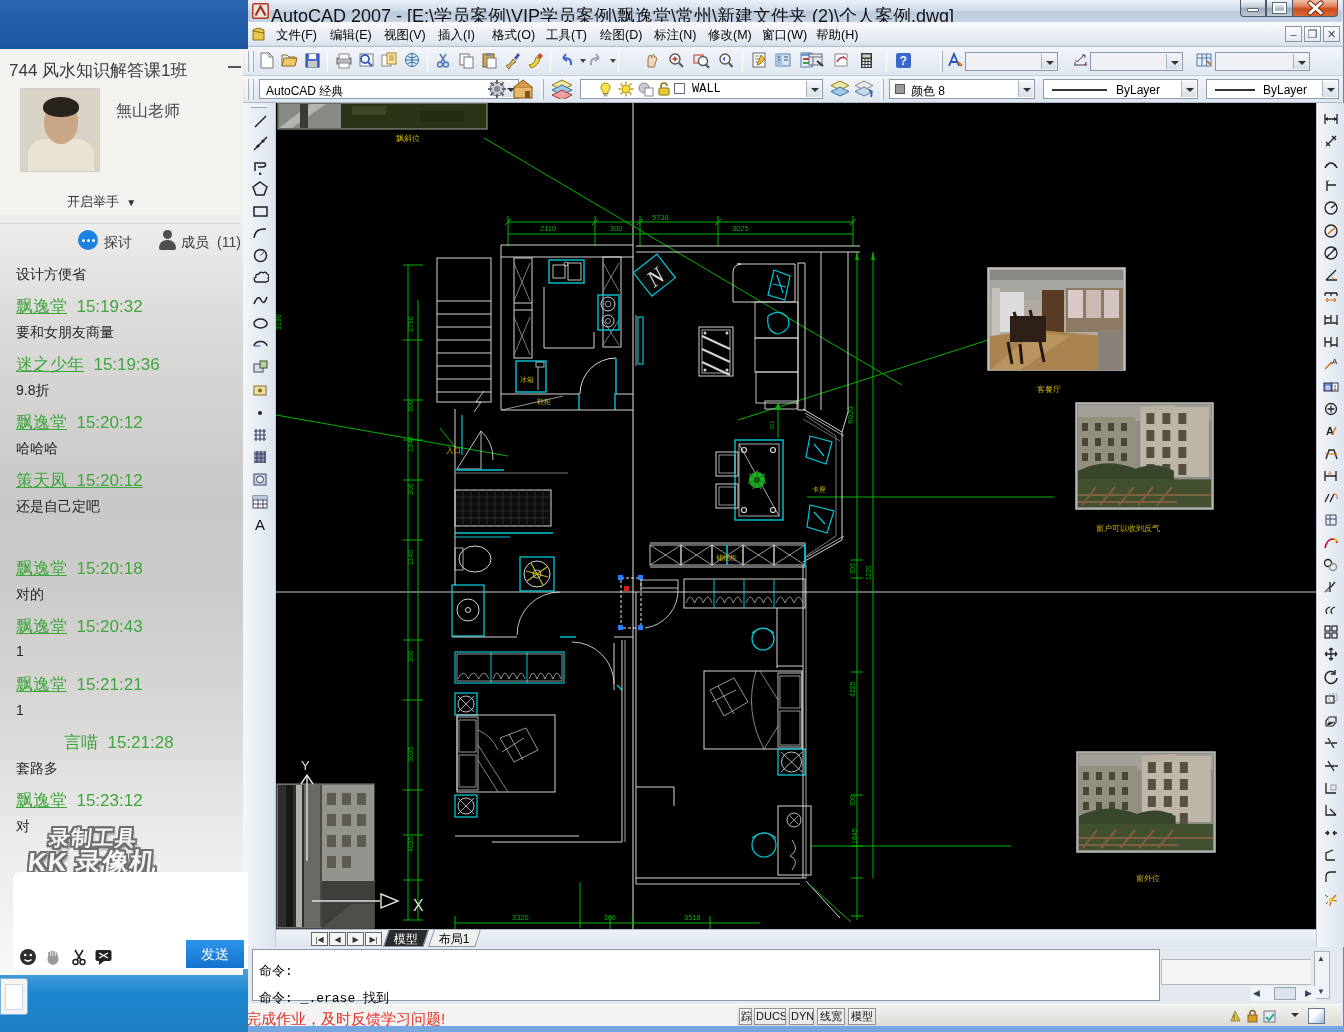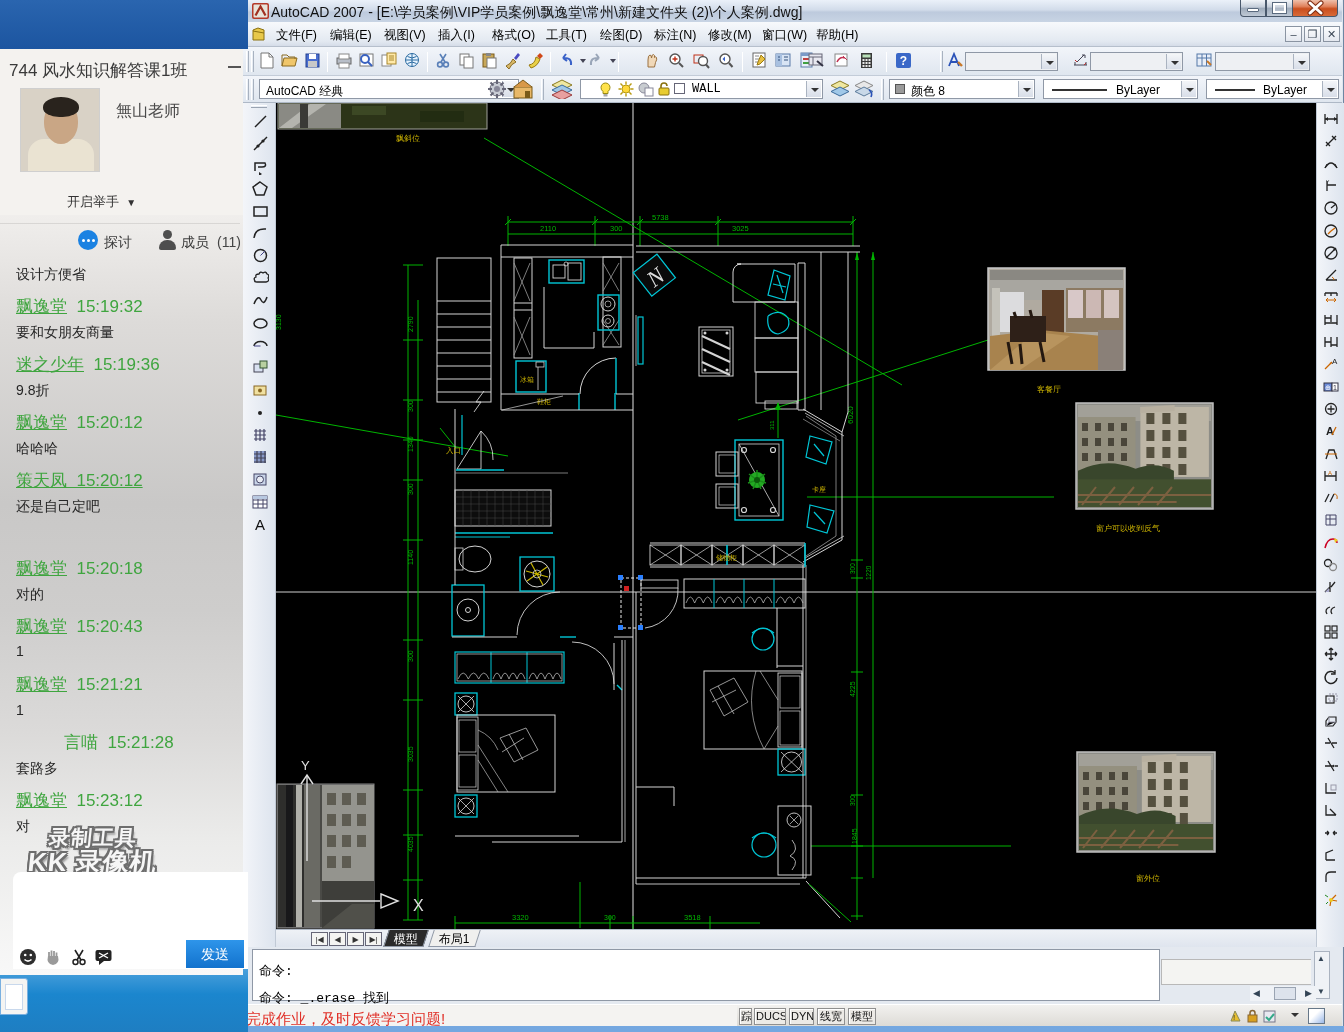--- a/index.html
+++ b/index.html
@@ -28,21 +28,21 @@
 .wm { position:absolute; font-weight:bold; color:#f6f6f6; letter-spacing:1px; transform:skewX(-6deg);
   text-shadow:-2px -2px 0 #6e6e6e,2px -2px 0 #6e6e6e,-2px 2px 0 #6e6e6e,2px 2px 0 #6e6e6e,-2px 0 0 #6e6e6e,2px 0 0 #6e6e6e,0 -2px 0 #6e6e6e,0 2px 0 #6e6e6e,3px 4px 2px #9a9a9a; }
 #inputbox { position:absolute; left:13px; top:872px; width:235px; height:97px; background:#fff; border-radius:8px 0 0 0; }
 #sendbtn { position:absolute; left:186px; top:940px; width:58px; height:28px; background:linear-gradient(180deg,#2e95ea,#1272cd); color:#fff; font-size:14px; text-align:center; line-height:28px; }
 #taskbar-l { position:absolute; left:0; top:969px; width:248px; height:63px; background:linear-gradient(180deg,#4aa0dc,#1b86ce 40%,#1e7ec2); }
 #winfrag { position:absolute; left:0; top:978px; width:28px; height:37px; background:#f4f4f2; border:1px solid #7ab0e0; border-radius:0 3px 3px 0; }
 #winfrag-in { position:absolute; left:4px; top:5px; width:18px; height:26px; background:#fff; border:1px solid #c8d8ec; }
 
 #acad { position:absolute; left:243px; top:0; width:1101px; height:1026px; background:#dfe5ee; box-shadow:inset 1px 0 0 #6d86a2, inset -1px 0 0 #6d86a2; overflow:hidden; }
 #titlebar { position:absolute; left:0; top:0; width:1099px; height:22px; background:linear-gradient(180deg,#ebf1f9 0%,#d2dcea 45%,#bdcadd 55%,#c8d4e4 100%); }
-#titletxt { position:absolute; left:28px; top:4px; font-size:14px; color:#111; }
+#titletxt { position:absolute; left:28px; top:4px; font-size:18px; color:#111; }
 .capbtn { position:absolute; top:0; height:17px; border:1px solid #49586b; border-top:none; }
 #btnmin { left:997px; width:26px; background:linear-gradient(180deg,#f2f5f9,#c3ccd8 45%,#9daaba 50%,#bfc9d6); border-radius:0 0 0 4px; }
 #btnmax { left:1023px; width:27px; background:linear-gradient(180deg,#f2f5f9,#c3ccd8 45%,#9daaba 50%,#bfc9d6); }
 #btnclose { left:1049px; width:46px; background:linear-gradient(180deg,#efc0ab,#e0825c 40%,#c94e1e 55%,#d96a38); border-radius:0 0 4px 0; }
 #menubar { position:absolute; left:0; top:22px; width:1099px; height:25px; background:linear-gradient(180deg,#f7f9fc,#e3e9f1 80%,#d5dce8); border-bottom:1px solid #b6bfcc; }
 .menu { position:absolute; top:5px; font-size:12.5px; color:#000; }
 .mdibtn { position:absolute; top:4px; width:17px; height:16px; border:1px solid #8a94a2; background:linear-gradient(180deg,#fcfdfe,#e4e8ef); color:#3c4856; font-size:11px; line-height:14px; text-align:center; }
 #toolrow1 { position:absolute; left:0; top:47px; width:1099px; height:29px; background:linear-gradient(180deg,#f2f5fa,#dfe6ef); border-bottom:1px solid #c3ccd8; }
 #toolrow2 { position:absolute; left:0; top:76px; width:1099px; height:27px; background:linear-gradient(180deg,#f2f5fa,#dfe6ef); border-bottom:1px solid #aeb8c6; }
 .tsep { position:absolute; width:1px; height:20px; background:#b4bdcb; border-right:1px solid #fff; }

